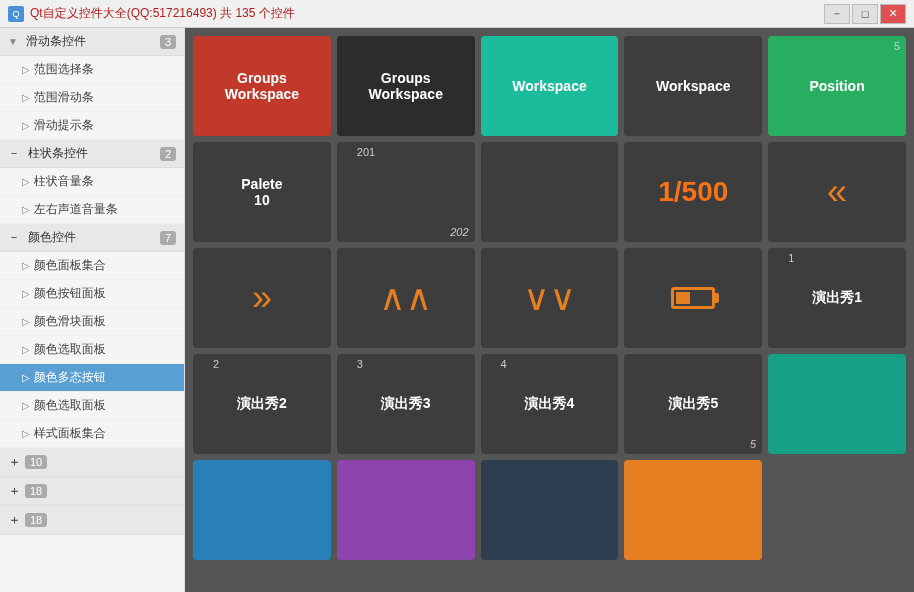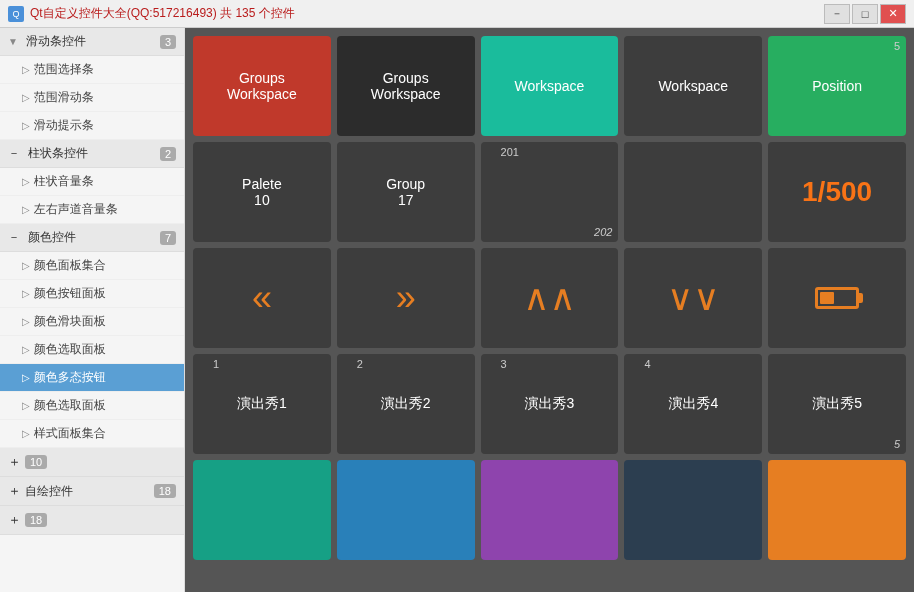--- a/index.html
+++ b/index.html
@@ -166,21 +166,21 @@
       position: relative;
       min-height: 100px;
       cursor: pointer;
       overflow: hidden;
     }
 
     .tile-label {
       color: white;
       font-size: 14px;
       text-align: center;
-      font-weight: 400;
+      font-weight: 700;
     }
     .tile-corner {
       position: absolute;
       font-size: 11px;
       color: #ccc;
     }
     .tile-corner.top-right { top: 4px; right: 6px; }
     .tile-corner.top-left { top: 4px; left: 20px; }
     .tile-corner.bottom-right { bottom: 4px; right: 6px; font-style: italic; }
 
@@ -331,21 +331,20 @@
       <span class="sidebar-arrow">▷</span>
       <span>样式面板集合</span>
     </div>
 
     <div class="sidebar-group-plus">
       <span class="plus-icon">＋</span>
       <span class="sidebar-group-badge">10</span>
     </div>
     <div class="sidebar-group-plus">
       <span class="plus-icon">＋</span>
-      <span style="flex:1">自绘控件</span>
       <span class="sidebar-group-badge">18</span>
     </div>
     <div class="sidebar-group-plus">
       <span class="plus-icon">＋</span>
       <span class="sidebar-group-badge">18</span>
     </div>
 
   </div>
 
   <div class="right-panel">
@@ -365,23 +364,20 @@
       <div class="tile tile-darkgray">
         <span class="tile-label">Workspace</span>
       </div>
       <div class="tile tile-green">
         <span class="tile-corner top-right">5</span>
         <span class="tile-label">Position</span>
       </div>
 
       <div class="tile tile-darkgray">
         <span class="tile-label">Palete<br>10</span>
-      </div>
-      <div class="tile tile-darkgray">
-        <span class="tile-label">Group<br>17</span>
       </div>
       <div class="tile tile-darkgray">
         <span class="tile-corner top-left">201</span>
         <span class="tile-corner bottom-right">202</span>
       </div>
       <div class="tile tile-darkgray">
       </div>
       <div class="tile tile-darkgray">
         <span class="large-text">1/500</span>
       </div>

